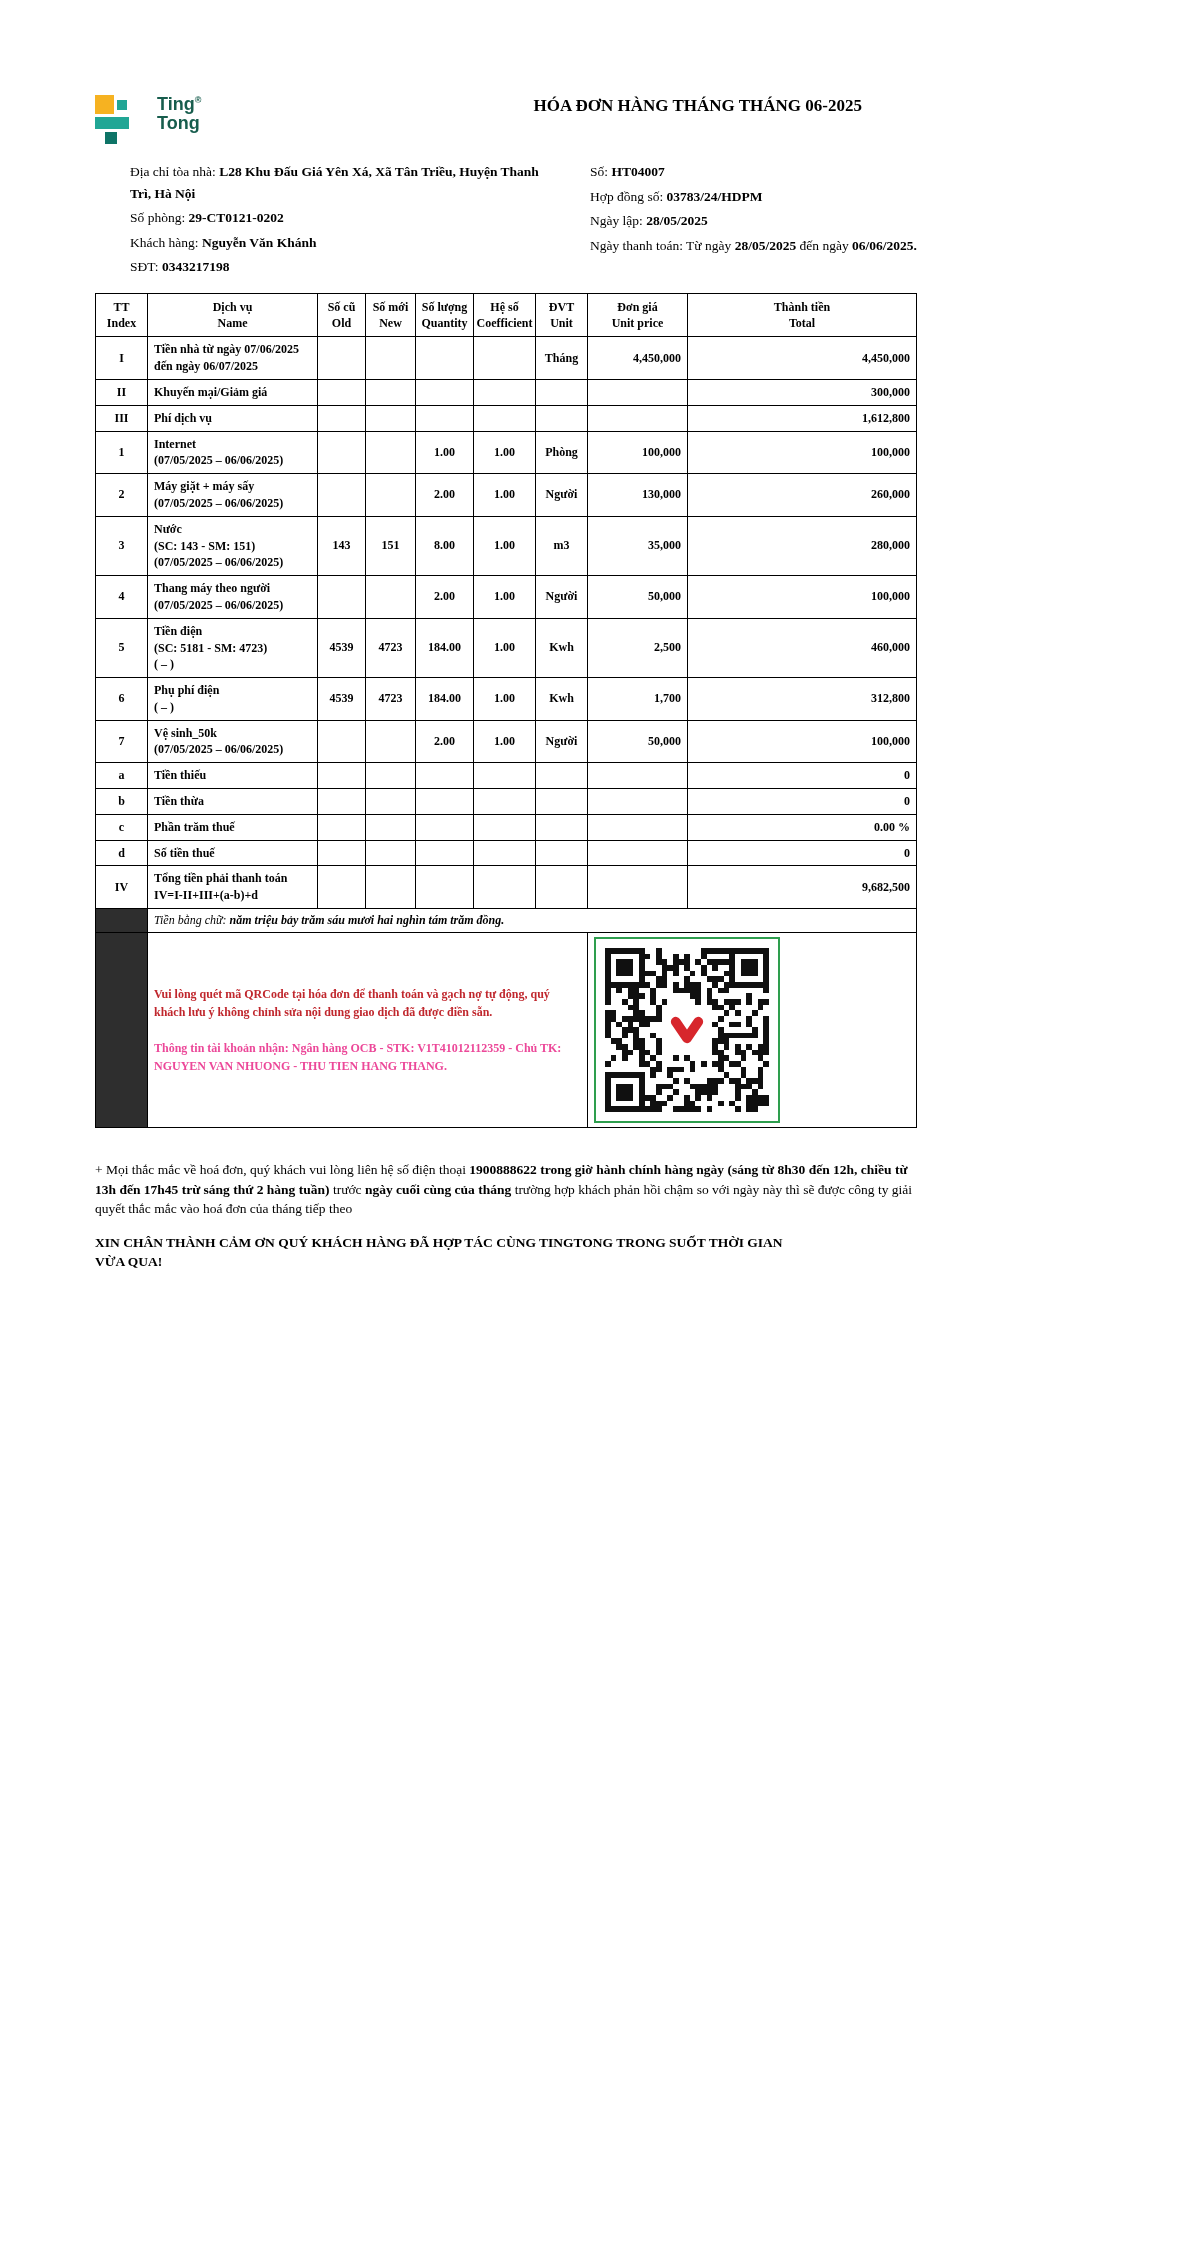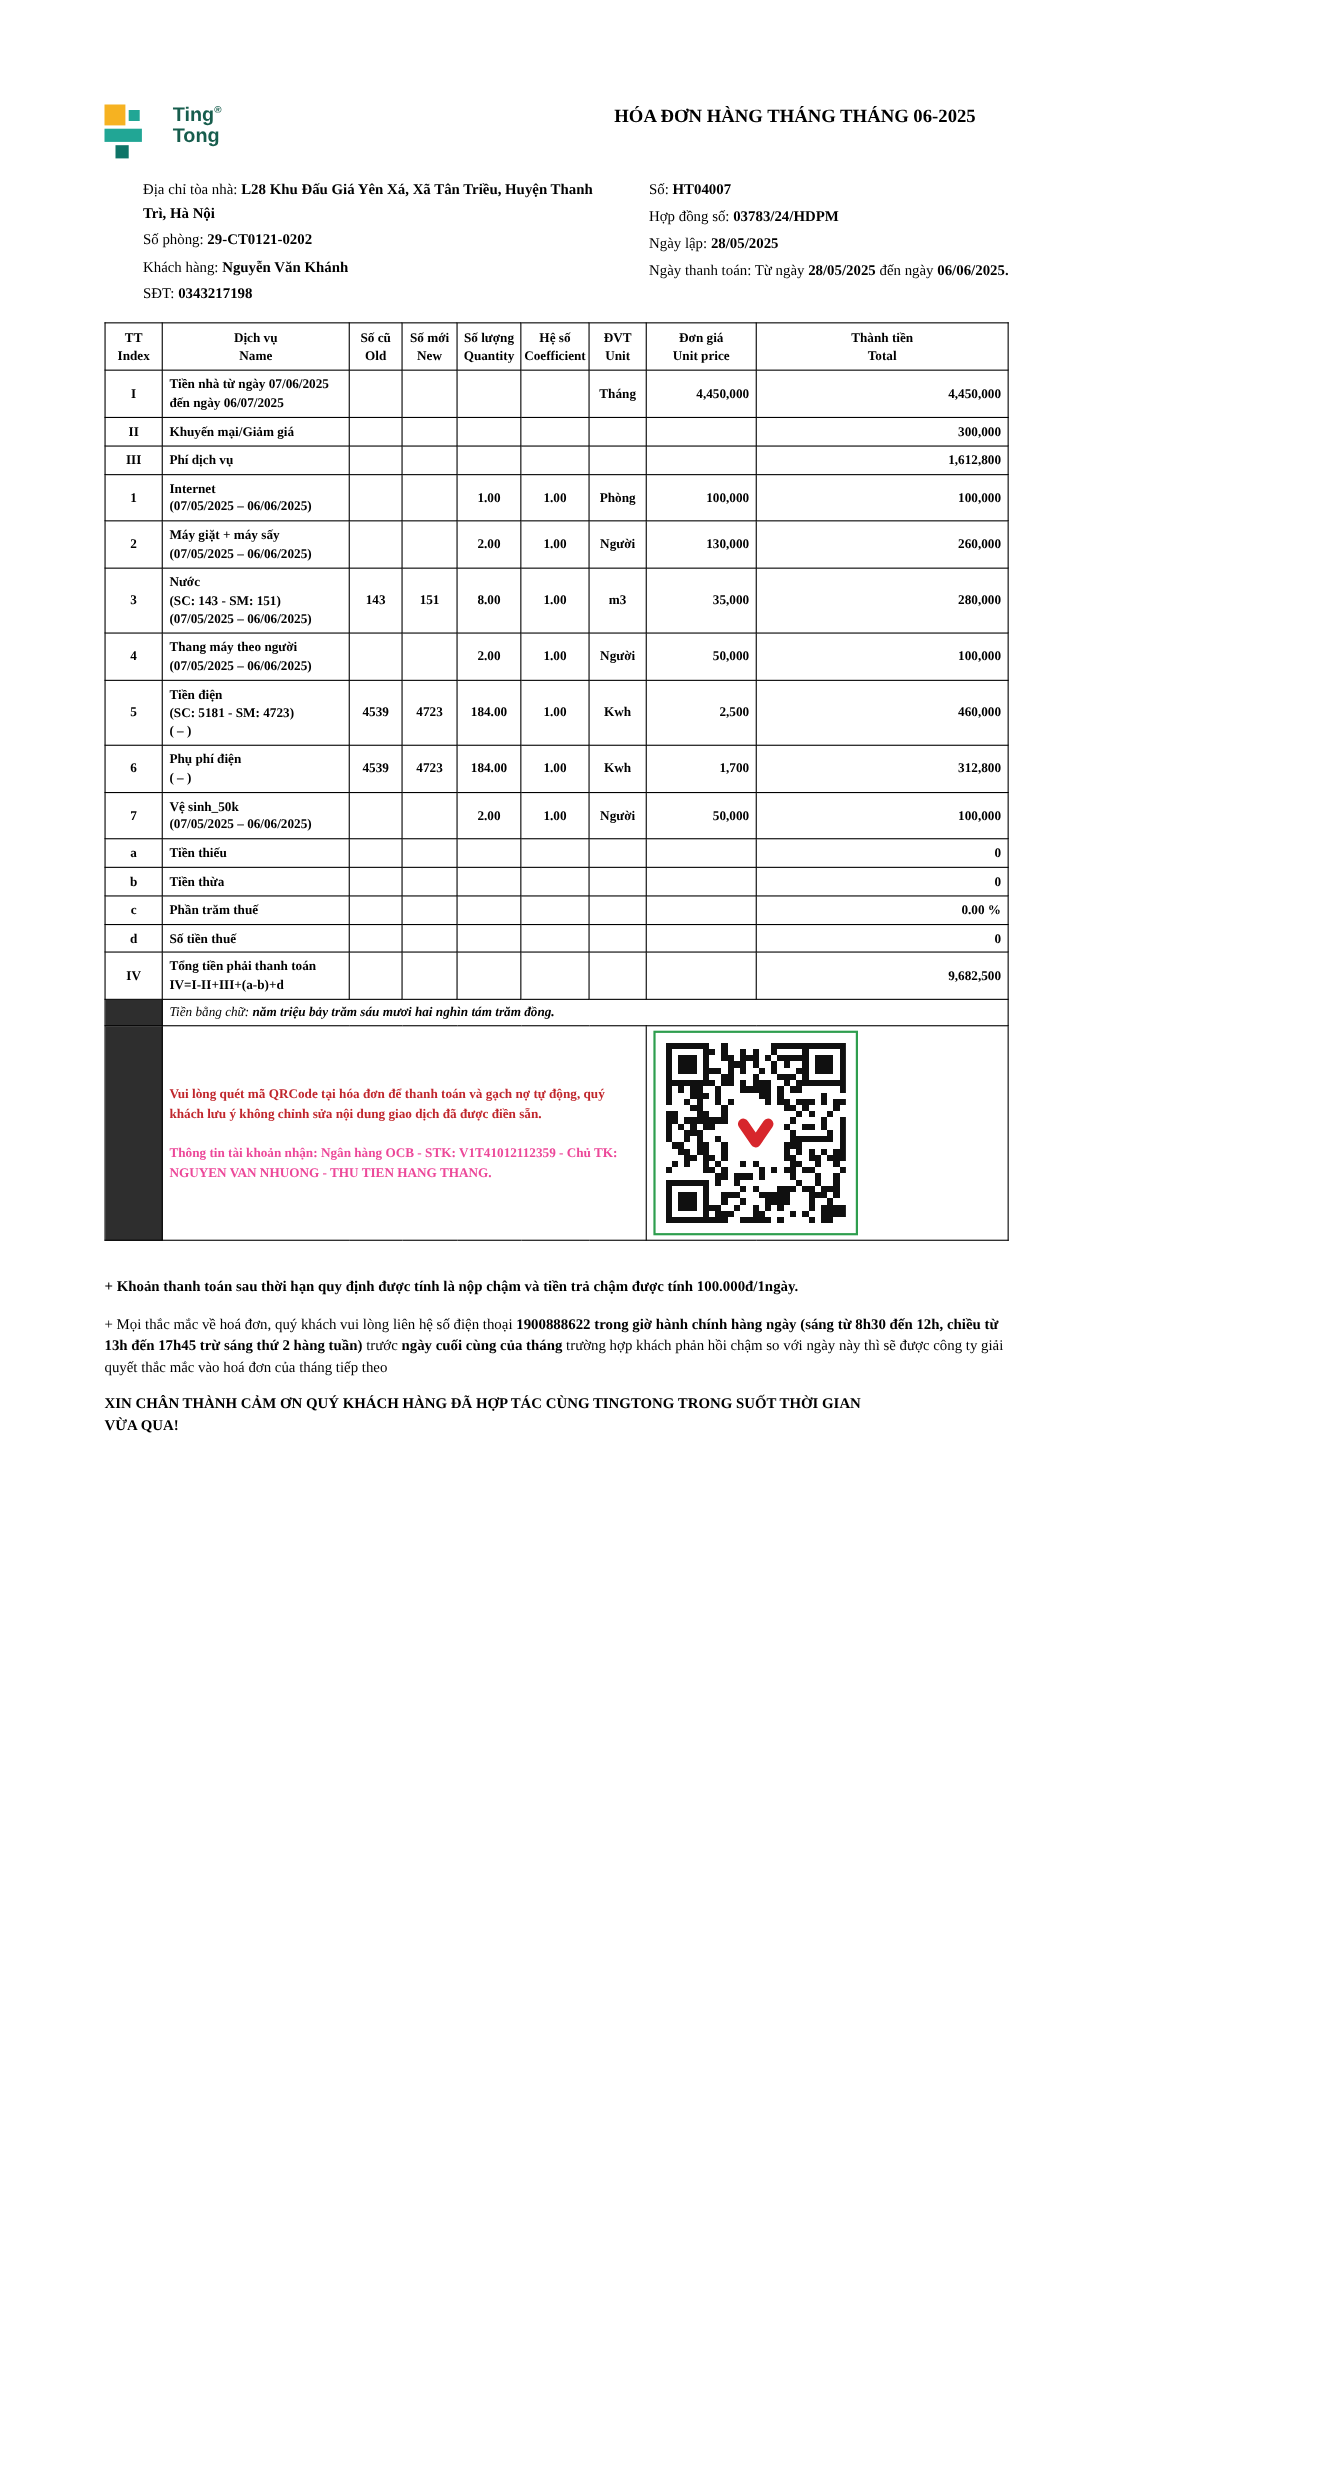--- a/index.html
+++ b/index.html
@@ -25,21 +25,21 @@
   .sq-green-sm { left:22px; top:5px; width:10px; height:10px; background:var(--brand-green,#21A695); }
   .sq-green-bar{ left:0;  top:22px; width:34px; height:12px; background:var(--brand-green,#21A695); }
   .sq-teal     { left:10px; top:37px; width:12px; height:12px; background:var(--brand-teal,#0E7467); }
   .logo-text {
     font-family:"Liberation Sans","DejaVu Sans",sans-serif;
     font-weight:bold; font-size:18px; line-height:1.08;
     color:var(--brand-text,#175D4D);
   }
   .logo-text sup { font-size:9px; }
   .doc-title {
-    width:350px; margin-right:30px;
+    width:350px; margin-right:55px;
     font-size:17px; font-weight:bold; line-height:1.35;
     text-align:right;
   }
   
   .info-row { display:flex; justify-content:space-between; font-size:13.5px; margin-bottom:12px; }
   .info-left { width:460px; }
   .info-right { flex:1; }
   .info-left p, .info-right p { line-height:1.6; margin-bottom:3px;margin-left:35px; }
   .b { font-weight:bold; }
   
@@ -626,19 +626,18 @@
                   <path d="M4.5 6.5 L12 17.5 L19.5 6.5" fill="none" stroke="#D7262C" stroke-width="6.5" stroke-linecap="round" stroke-linejoin="round"></path>
                 </svg>
             </div>
           </div>
         </td>
       </tr>
     </tbody>
   </table>
 
   <div class="footer-notes">
-    <p class="b">+ Khoản thanh toán sau thời hạn quy định được tính là nộp chậm và tiền trả chậm được tính 100.000đ/1ngày.</p>
     <p><span>+ Mọi thắc mắc về hoá đơn, quý khách vui lòng liên hệ số điện thoại </span><span class="b">1900888622 trong giờ hành chính hàng ngày (sáng từ 8h30 đến 12h, chiều từ 13h đến 17h45 trừ sáng thứ 2 hàng tuần)</span><span> trước </span><span class="b">ngày cuối cùng của tháng</span><span> trường hợp khách phản hồi chậm so với ngày này thì sẽ được công ty giải quyết thắc mắc vào hoá đơn của tháng tiếp theo</span></p>
     <p class="b pre">XIN CHÂN THÀNH CẢM ƠN QUÝ KHÁCH HÀNG ĐÃ HỢP TÁC CÙNG TINGTONG TRONG SUỐT THỜI GIAN
 VỪA QUA!</p>
   </div>
 
 </div>
 
 </body></html>

